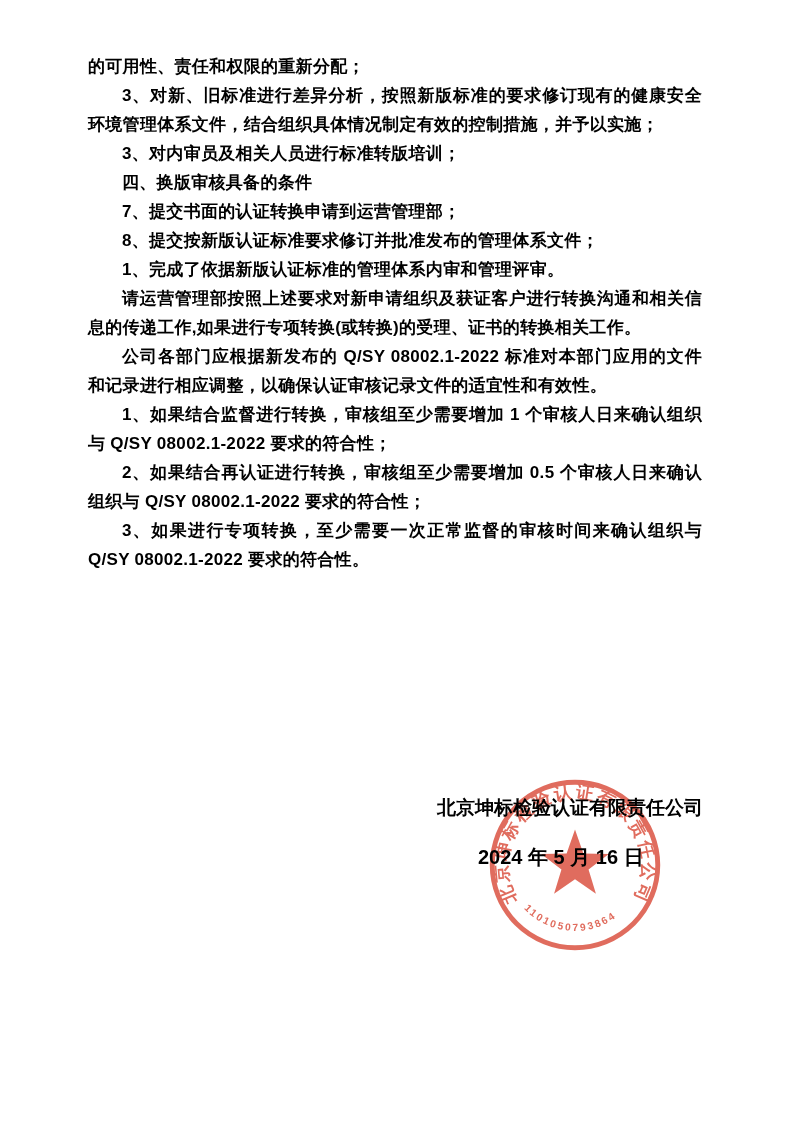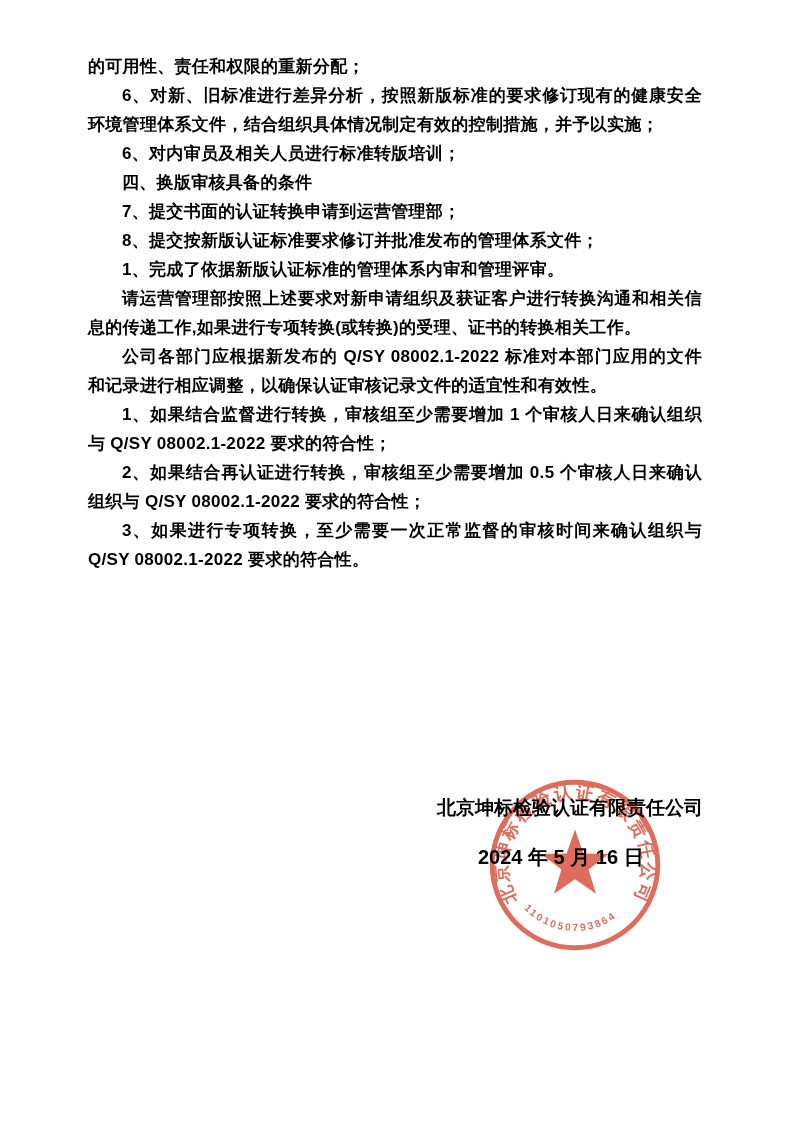--- a/index.html
+++ b/index.html
@@ -58,22 +58,22 @@
   }
 </style>
 </head>
 <body>
 
 <div class="page">
 
   <div class="body-text">
 
   <p class="no-indent">的可用性、责任和权限的重新分配；</p>
-      <p class="">6、对新、旧标准进行差异分析，按照新版标准的要求修订现有的健康安全环境管理体系文件，结合组织具体情况制定有效的控制措施，并予以实施；</p>
-      <p class="">6、对内审员及相关人员进行标准转版培训；</p>
+      <p class="">3、对新、旧标准进行差异分析，按照新版标准的要求修订现有的健康安全环境管理体系文件，结合组织具体情况制定有效的控制措施，并予以实施；</p>
+      <p class="">3、对内审员及相关人员进行标准转版培训；</p>
       <p class="">四、换版审核具备的条件</p>
       <p class="">7、提交书面的认证转换申请到运营管理部；</p>
       <p class="">8、提交按新版认证标准要求修订并批准发布的管理体系文件；</p>
       <p class="">1、完成了依据新版认证标准的管理体系内审和管理评审。</p>
       <p class="">请运营管理部按照上述要求对新申请组织及获证客户进行转换沟通和相关信息的传递工作,如果进行专项转换(或转换)的受理、证书的转换相关工作。</p>
       <p class="">公司各部门应根据新发布的 Q/SY 08002.1-2022 标准对本部门应用的文件和记录进行相应调整，以确保认证审核记录文件的适宜性和有效性。</p>
       <p class="">1、如果结合监督进行转换，审核组至少需要增加 1 个审核人日来确认组织与 Q/SY 08002.1-2022 要求的符合性；</p>
       <p class="">2、如果结合再认证进行转换，审核组至少需要增加 0.5 个审核人日来确认组织与 Q/SY 08002.1-2022 要求的符合性；</p>
       <p class="">3、如果进行专项转换，至少需要一次正常监督的审核时间来确认组织与 Q/SY 08002.1-2022 要求的符合性。</p>
     </div>

